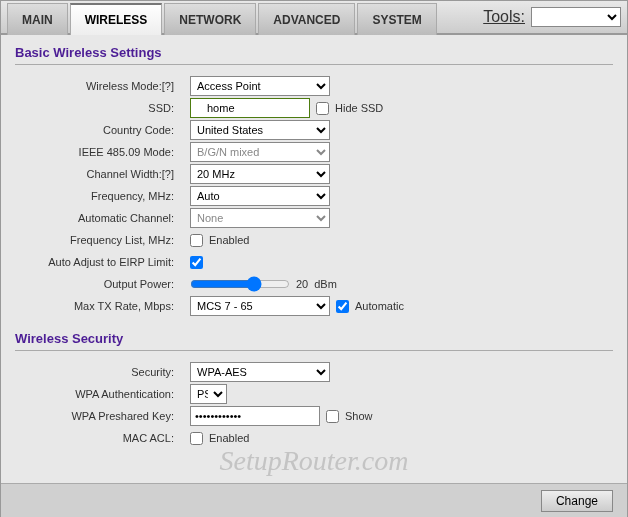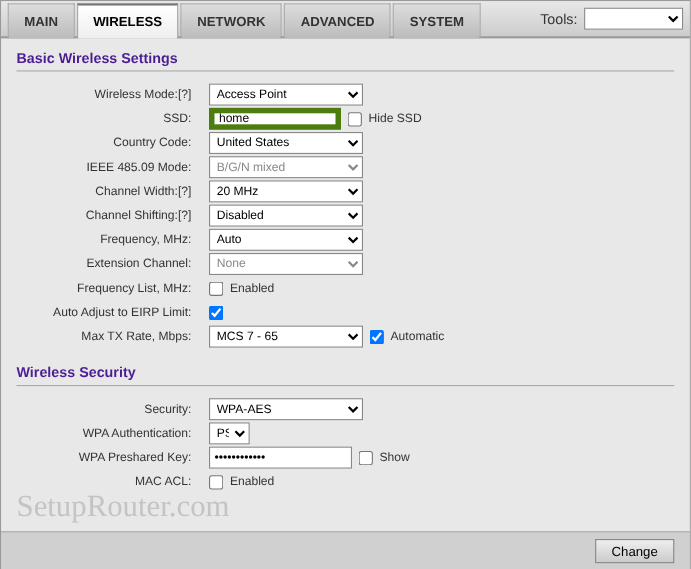--- a/index.html
+++ b/index.html
@@ -48,22 +48,23 @@
       border-top: 2px solid #777;
       z-index: 2;
     }
     .nav-right {
       margin-left: auto;
       display: flex;
       align-items: center;
       gap: 6px;
     }
     .tools-label {
-      font-size: 13px;
-      color: #333;
+      font-size: 16px;
+      color: #333;
+      text-decoration: underline;
     }
     .tools-select {
       font-size: 11px;
       padding: 2px 4px;
       width: 90px;
       border: 1px solid #888;
       background: white;
     }
     
     .content {
@@ -103,22 +104,22 @@
       font-size: 11px;
       padding: 1px 2px;
       border: 1px solid #888;
       background: white;
       height: 20px;
     }
     select.field-sm { width: 120px; }
     select.field-md { width: 140px; }
     input[type="text"].text-field {
       font-size: 11px;
-      padding: 1px 4px;
-      border: 5px solid #4d7c0f;
+      padding: 1px 16px;
+      border: 1px solid #4d7c0f;
       background: white;
       height: 20px;
     }
     input[type="password"].text-field {
       font-size: 11px;
       padding: 1px 4px;
       border: 1px solid #888;
       background: white;
       height: 20px;
       width: 130px;
@@ -161,22 +162,24 @@
     }
     .change-btn {
       font-size: 12px;
       padding: 3px 14px;
       border: 1px solid #888;
       background: linear-gradient(to bottom, #eee, #ccc);
       cursor: pointer;
     }
     .watermark {
       position: relative;
+      text-align: center;
       color: rgba(160,160,160,0.5);
       font-size: 28px;
+      font-style: italic;
       font-family: Georgia, serif;
       pointer-events: none;
       margin-top: -10px;
       margin-bottom: -4px;
     }
   </style>
 </head>
 <body>
 
 <div class="outer-frame">
@@ -251,44 +254,34 @@
         <td class="label-cell">Channel Width:[?]</td>
         <td class="value-cell-td">
           <div class="row-value">
             <select class="field field-md">
               <option>20 MHz</option>
             </select>
           </div>
         </td>
       </tr>
 
-      <tr>
-        <td class="label-cell">Channel Shifting:[?]</td>
-        <td class="value-cell-td">
-          <div class="row-value">
-            <select class="field field-md">
-              <option>Disabled</option>
-            </select>
-          </div>
-        </td>
-      </tr>
 
       <tr>
         <td class="label-cell">Frequency, MHz:</td>
         <td class="value-cell-td">
           <div class="row-value">
             <select class="field field-md">
               <option>Auto</option>
             </select>
           </div>
         </td>
       </tr>
 
       <tr>
-        <td class="label-cell">Extension Channel:</td>
+        <td class="label-cell">Automatic Channel:</td>
         <td class="value-cell-td">
           <div class="row-value">
             <select class="field field-md grayed-select">
               <option>None</option>
             </select>
           </div>
         </td>
       </tr>
 
       <tr>
@@ -303,20 +296,30 @@
 
       <tr>
         <td class="label-cell">Auto Adjust to EIRP Limit:</td>
         <td class="value-cell-td">
           <div class="row-value">
             <input type="checkbox" checked="" style="">
           </div>
         </td>
       </tr>
 
+      <tr>
+        <td class="label-cell">Output Power:</td>
+        <td class="value-cell-td">
+          <div class="row-value slider-container">
+            <input type="range" min="0" max="30" value="20" style="">
+            <span>20</span>
+            <span class="dbm-label">dBm</span>
+          </div>
+        </td>
+      </tr>
 
       <tr>
         <td class="label-cell">Max TX Rate, Mbps:</td>
         <td class="value-cell-td">
           <div class="row-value">
             <select class="field field-md">
               <option>MCS 7 - 65</option>
             </select>
             <input type="checkbox" checked="" style="">
             <span>Automatic</span>

